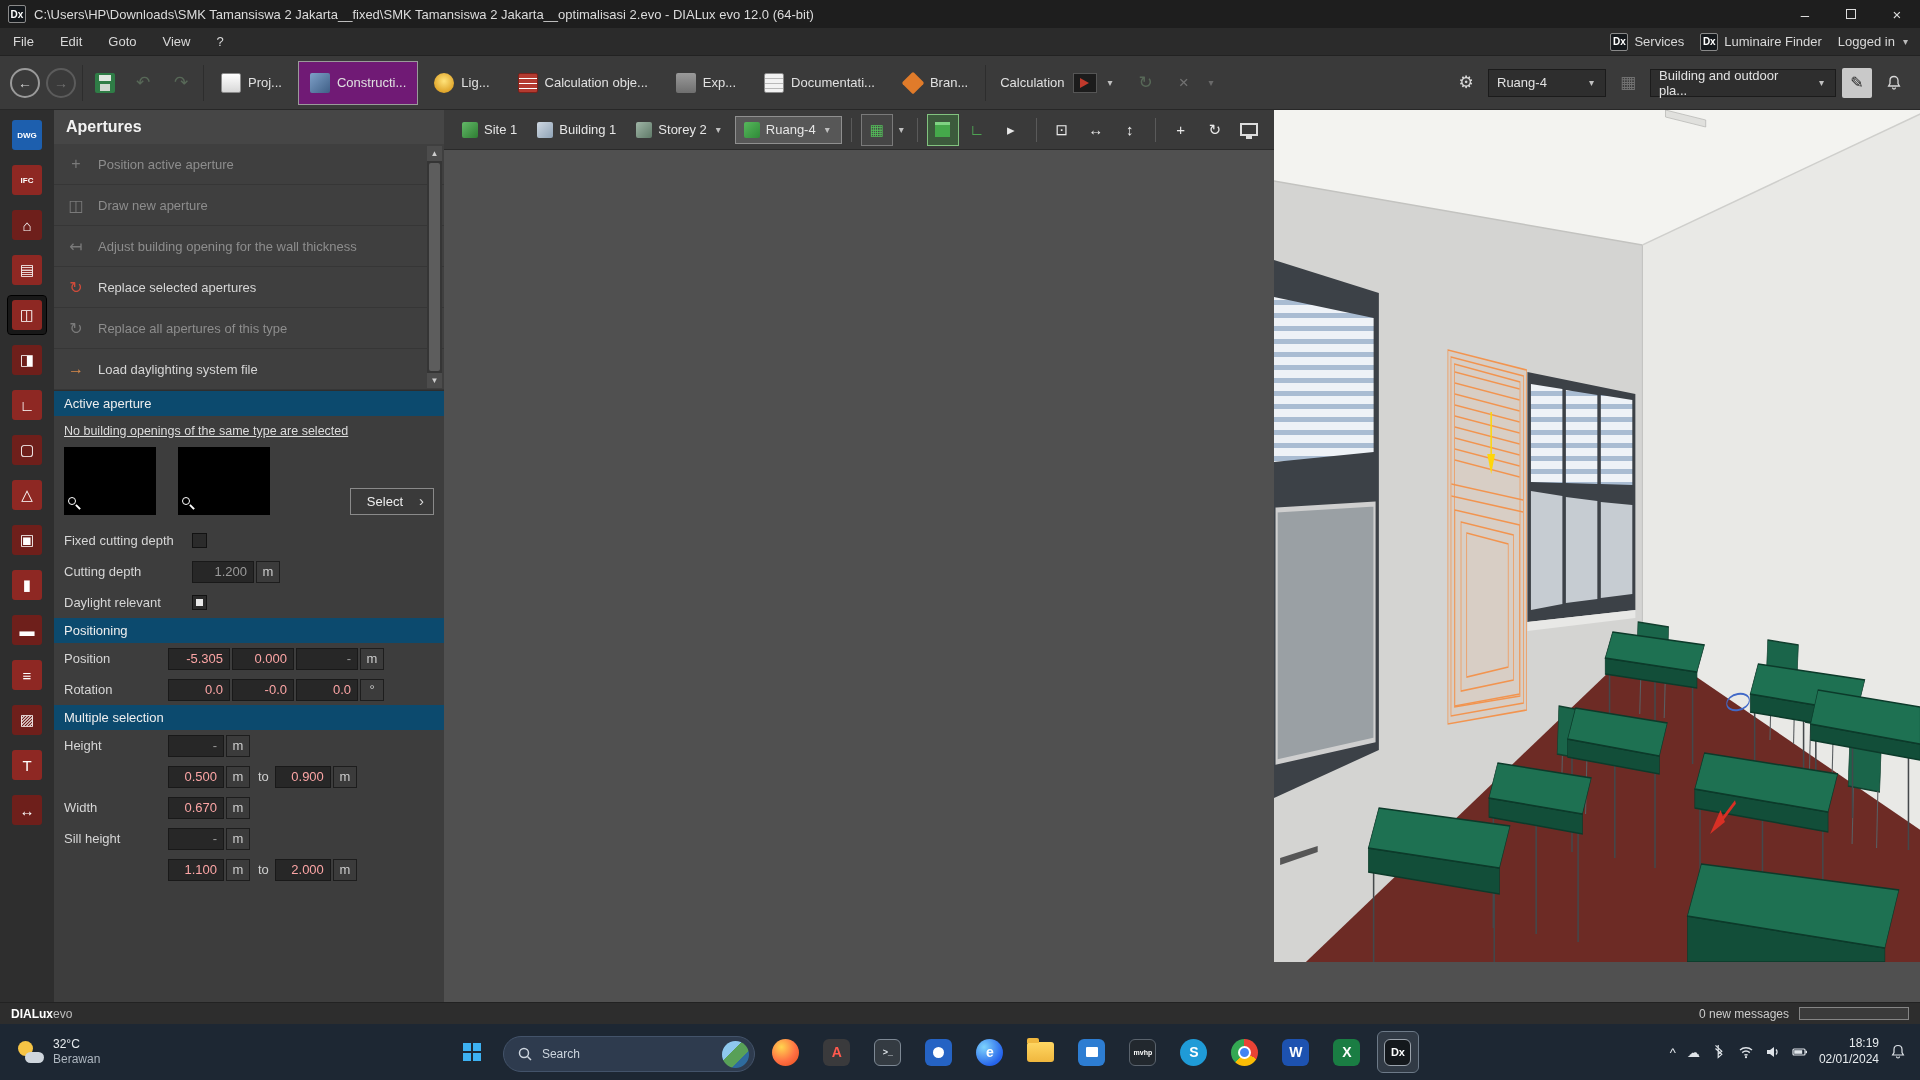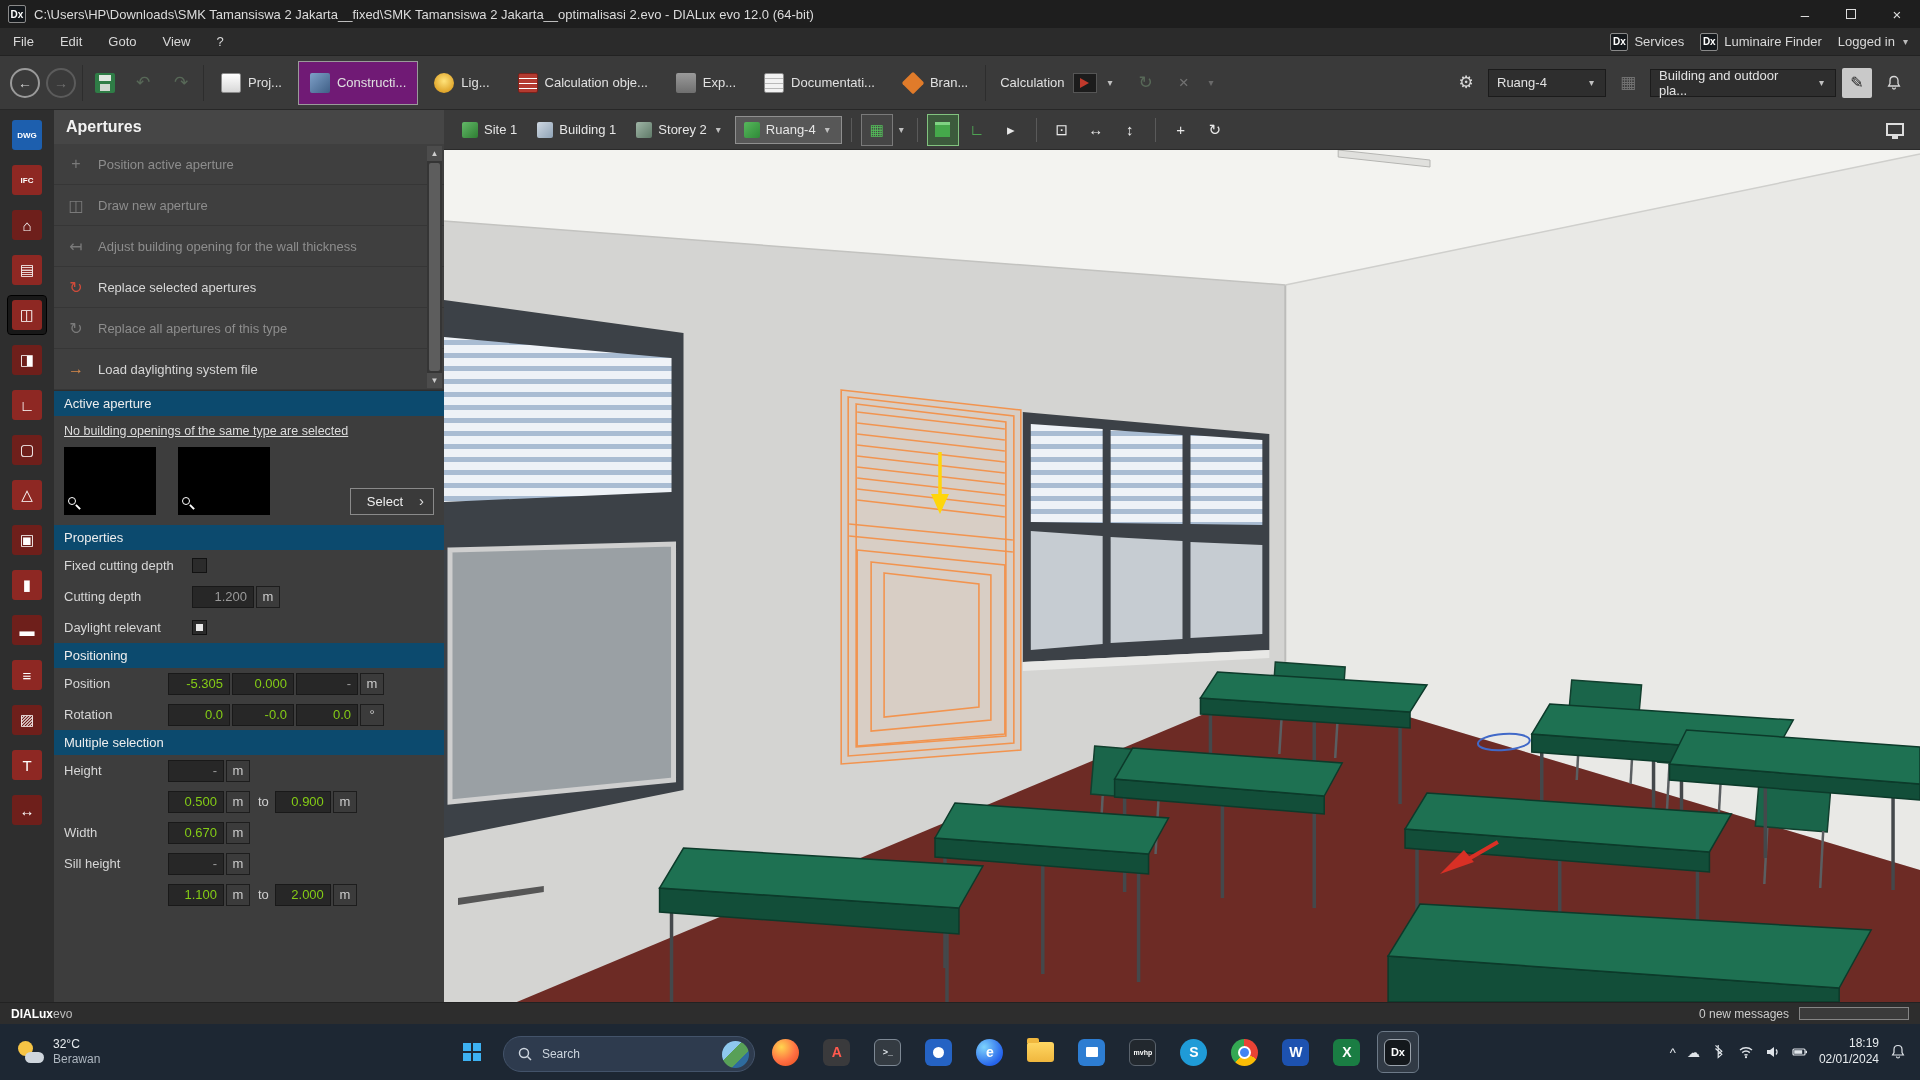--- a/index.html
+++ b/index.html
@@ -87,28 +87,28 @@
   .mag i { display:block; position:absolute; }
   .mag .mc { width:8px; height:8px; border:1.5px solid #fff; border-radius:50%; left:0; top:0; }
   .mag .mh { width:6px; height:2px; background:#fff; transform:rotate(45deg); left:7px; top:9px; }
   .select-btn { margin-left:auto; height:27px; padding:0 30px 0 16px; background:#3a3a3a; border:1px solid #8a8a8a; color:#eee; display:flex; align-items:center; position:relative; }
   .select-btn .chev { position:absolute; right:9px; top:3px; font-size:15px; color:#ddd; }
   .prop-row { height:31px; display:flex; align-items:center; padding:0 10px; flex:none; }
   .lbl { width:128px; flex:none; }
   .lbl.narrow { width:104px; }
   .checkbox { width:15px; height:15px; background:#2b2b2b; border:1px solid #121212; position:relative; flex:none; }
   .checkbox.checked::after { content:""; position:absolute; left:3px; top:3px; right:3px; bottom:3px; background:#e8e8e8; }
-  .field { background:#272727; border:1px solid #191919; height:22px; width:62px; display:flex; align-items:center; justify-content:flex-end; padding:0 6px; color:#84cc16; margin-right:2px; flex:none; }
+  .field { background:#272727; border:1px solid #191919; height:22px; width:62px; display:flex; align-items:center; justify-content:flex-end; padding:0 6px; color:#fca5a5; margin-right:2px; flex:none; }
   .field.w50 { width:56px; }
   .field.dimtxt { color:#9a9a9a; }
   .unit { height:22px; min-width:24px; padding:0 4px; background:#3b3b3b; border:1px solid #1d1d1d; color:#cccccc; display:flex; align-items:center; justify-content:center; margin-right:6px; flex:none; }
   .to-lbl { margin:0 6px 0 2px; color:#cfcfcf; }
 
   
-  .viewport { flex:1; min-width:0; display:flex; flex-direction:column; background:#505050; }
+  .viewport { flex:1; min-width:0; display:flex; background:#505050; }
   .vtoolbar { height:40px; flex:none; background:#3a3a3a; border-bottom:1px solid #2a2a2a; display:flex; align-items:center; gap:4px; padding:0 10px; color:#e6e6e6; font-size:13px; }
   .crumb { display:flex; align-items:center; gap:6px; padding:5px 8px; }
   .crumb.active { background:#575757; outline:1px solid #8f8f8f; }
   .cic { width:16px; height:16px; border-radius:2px; flex:none; }
   .cic-site { background:linear-gradient(135deg,#63b968,#2e7d32); }
   .cic-building { background:linear-gradient(135deg,#cfd8e2,#8fa3b6); }
   .cic-storey { background:linear-gradient(135deg,#9fb5a6,#5f7a68); }
   .cic-room { background:linear-gradient(135deg,#57b85c,#2f8a38); }
   .vt-sep { width:1px; height:24px; background:#5a5a5a; margin:0 6px; flex:none; }
   .vt-btn { width:30px; height:30px; flex:none; display:flex; align-items:center; justify-content:center; font-size:15px; color:#e8e8e8; }
@@ -377,21 +377,20 @@
                 <i class="mh"></i>
               </span>
           </div>
           <div class="select-btn">
             <span>Select</span>
             <span class="chev">›</span>
           </div>
         </div>
       </div>
 
-      <div class="sec-head">Properties</div>
       <div class="prop-row">
         <span class="lbl">Fixed cutting depth</span>
         <span class="checkbox"></span>
       </div>
       <div class="prop-row">
         <span class="lbl">Cutting depth</span>
         <span class="field dimtxt">1.200</span>
         <span class="unit">m</span>
       </div>
       <div class="prop-row">

